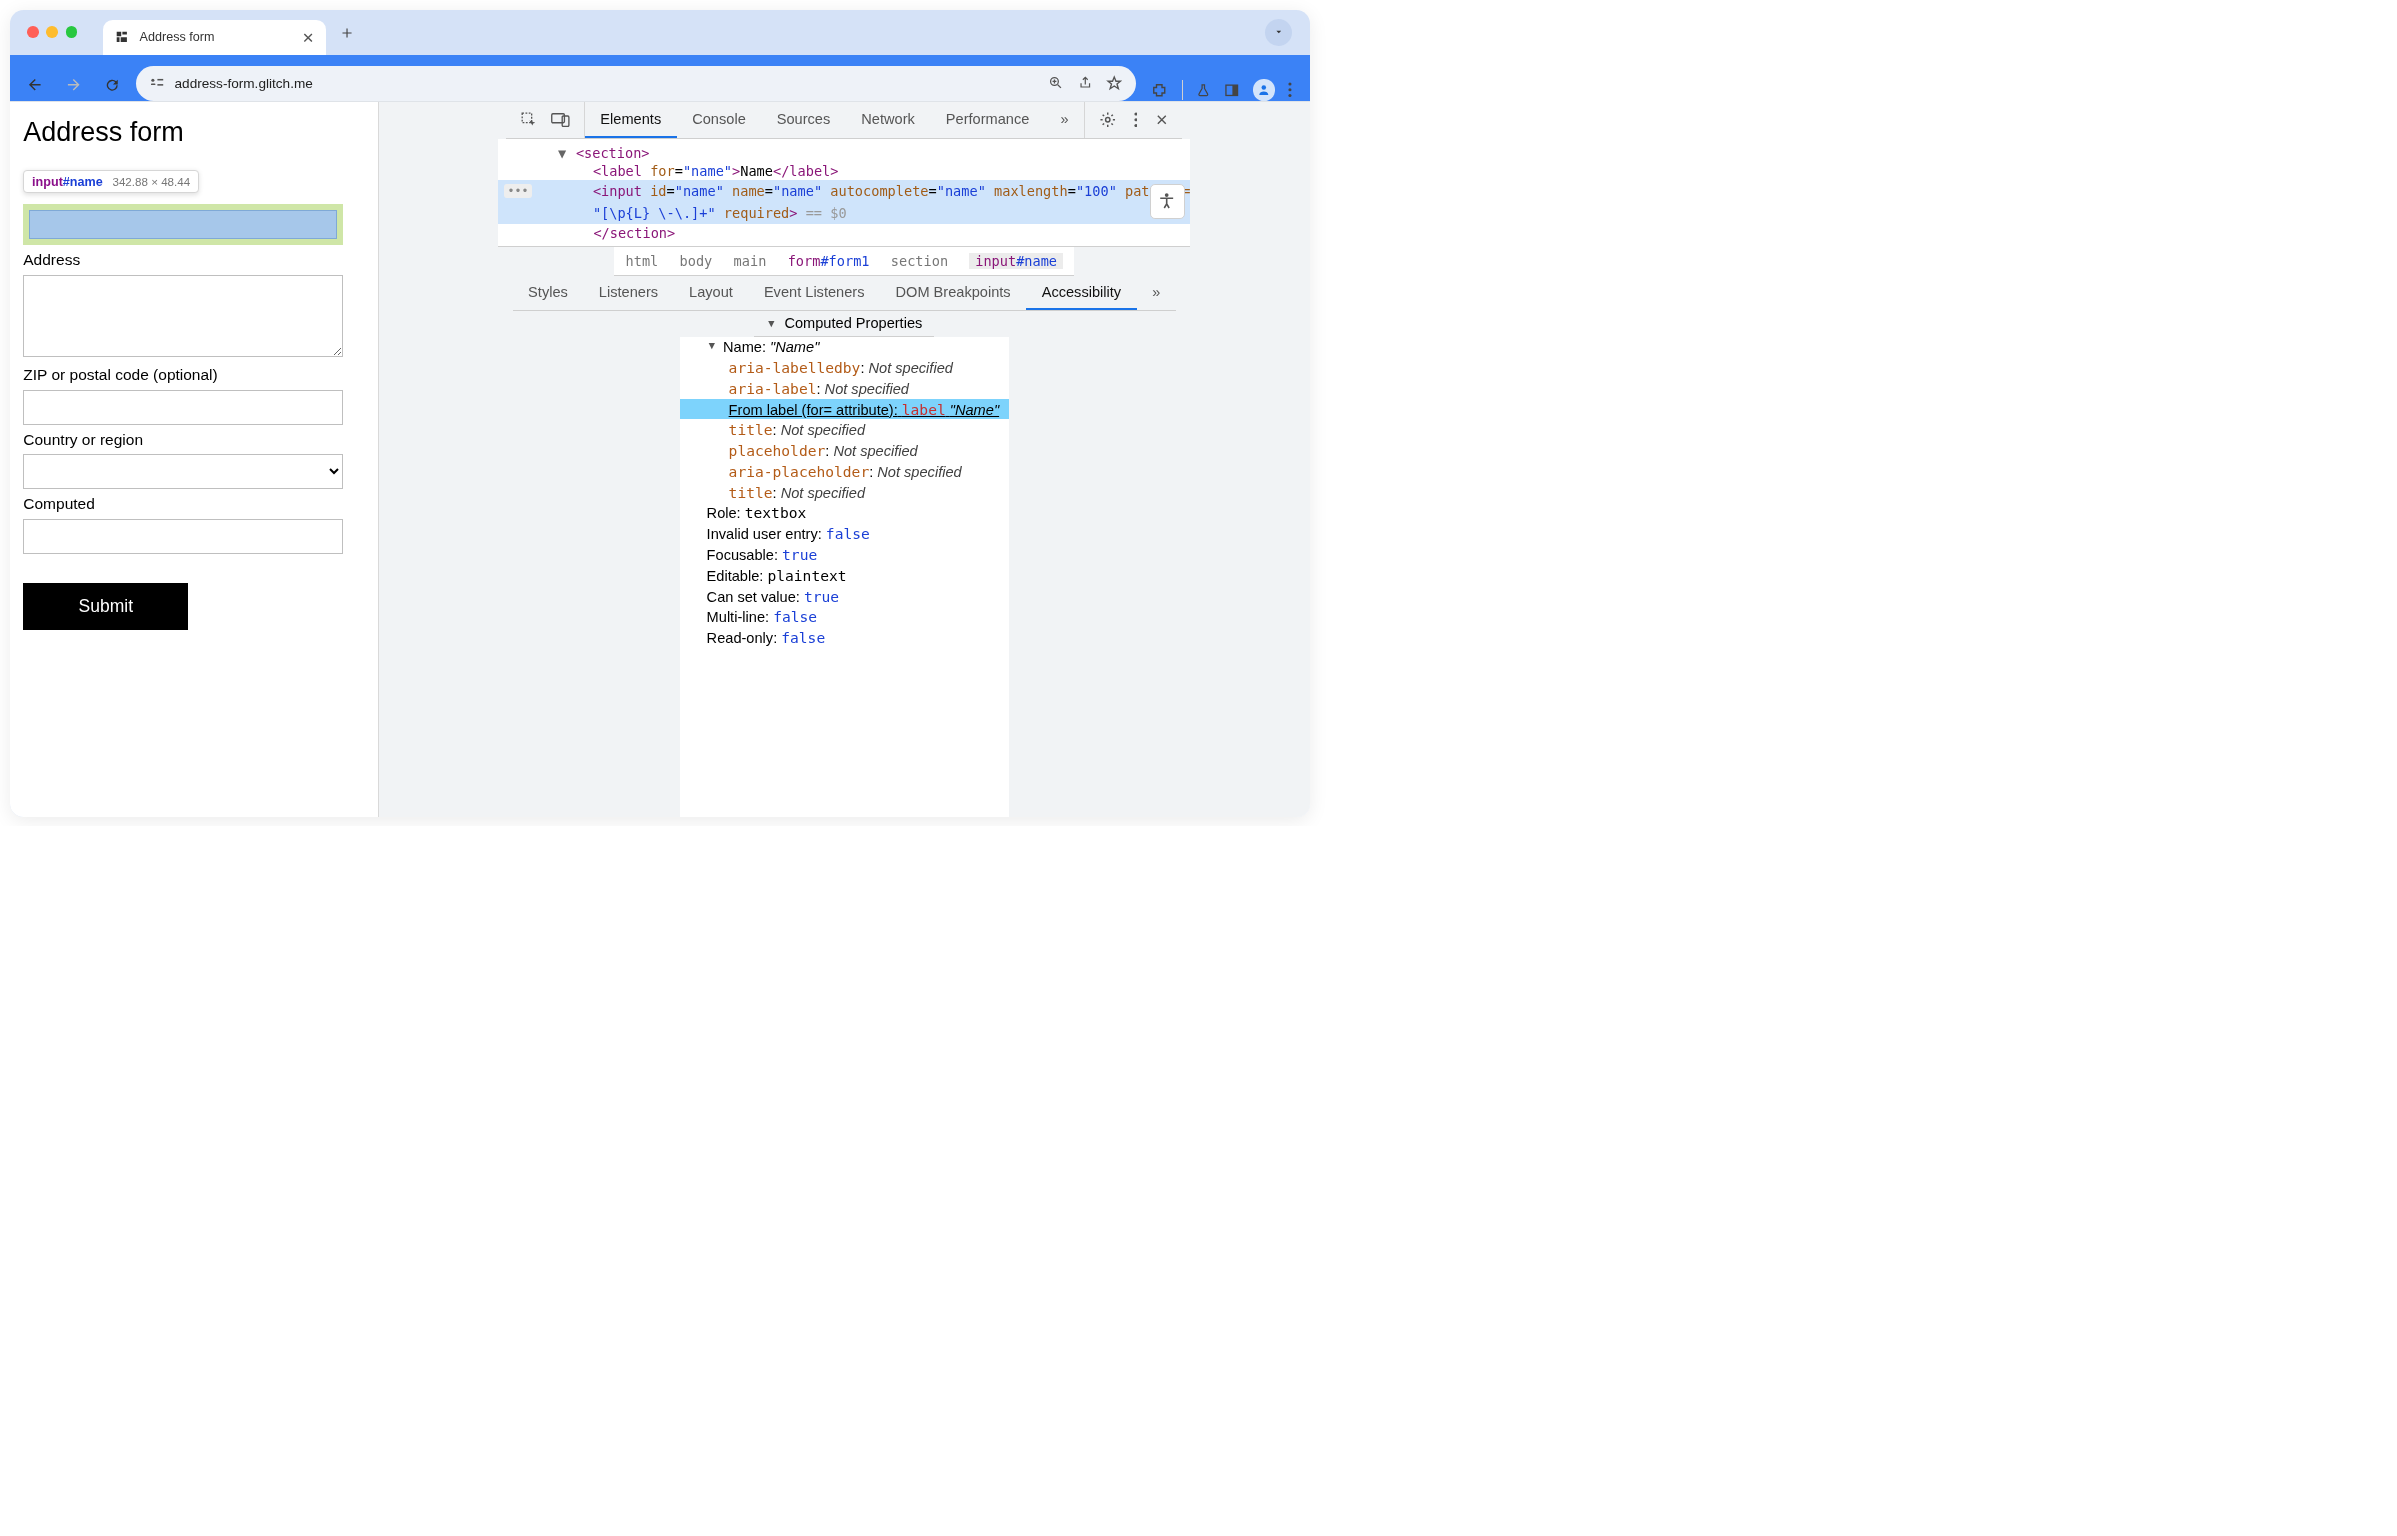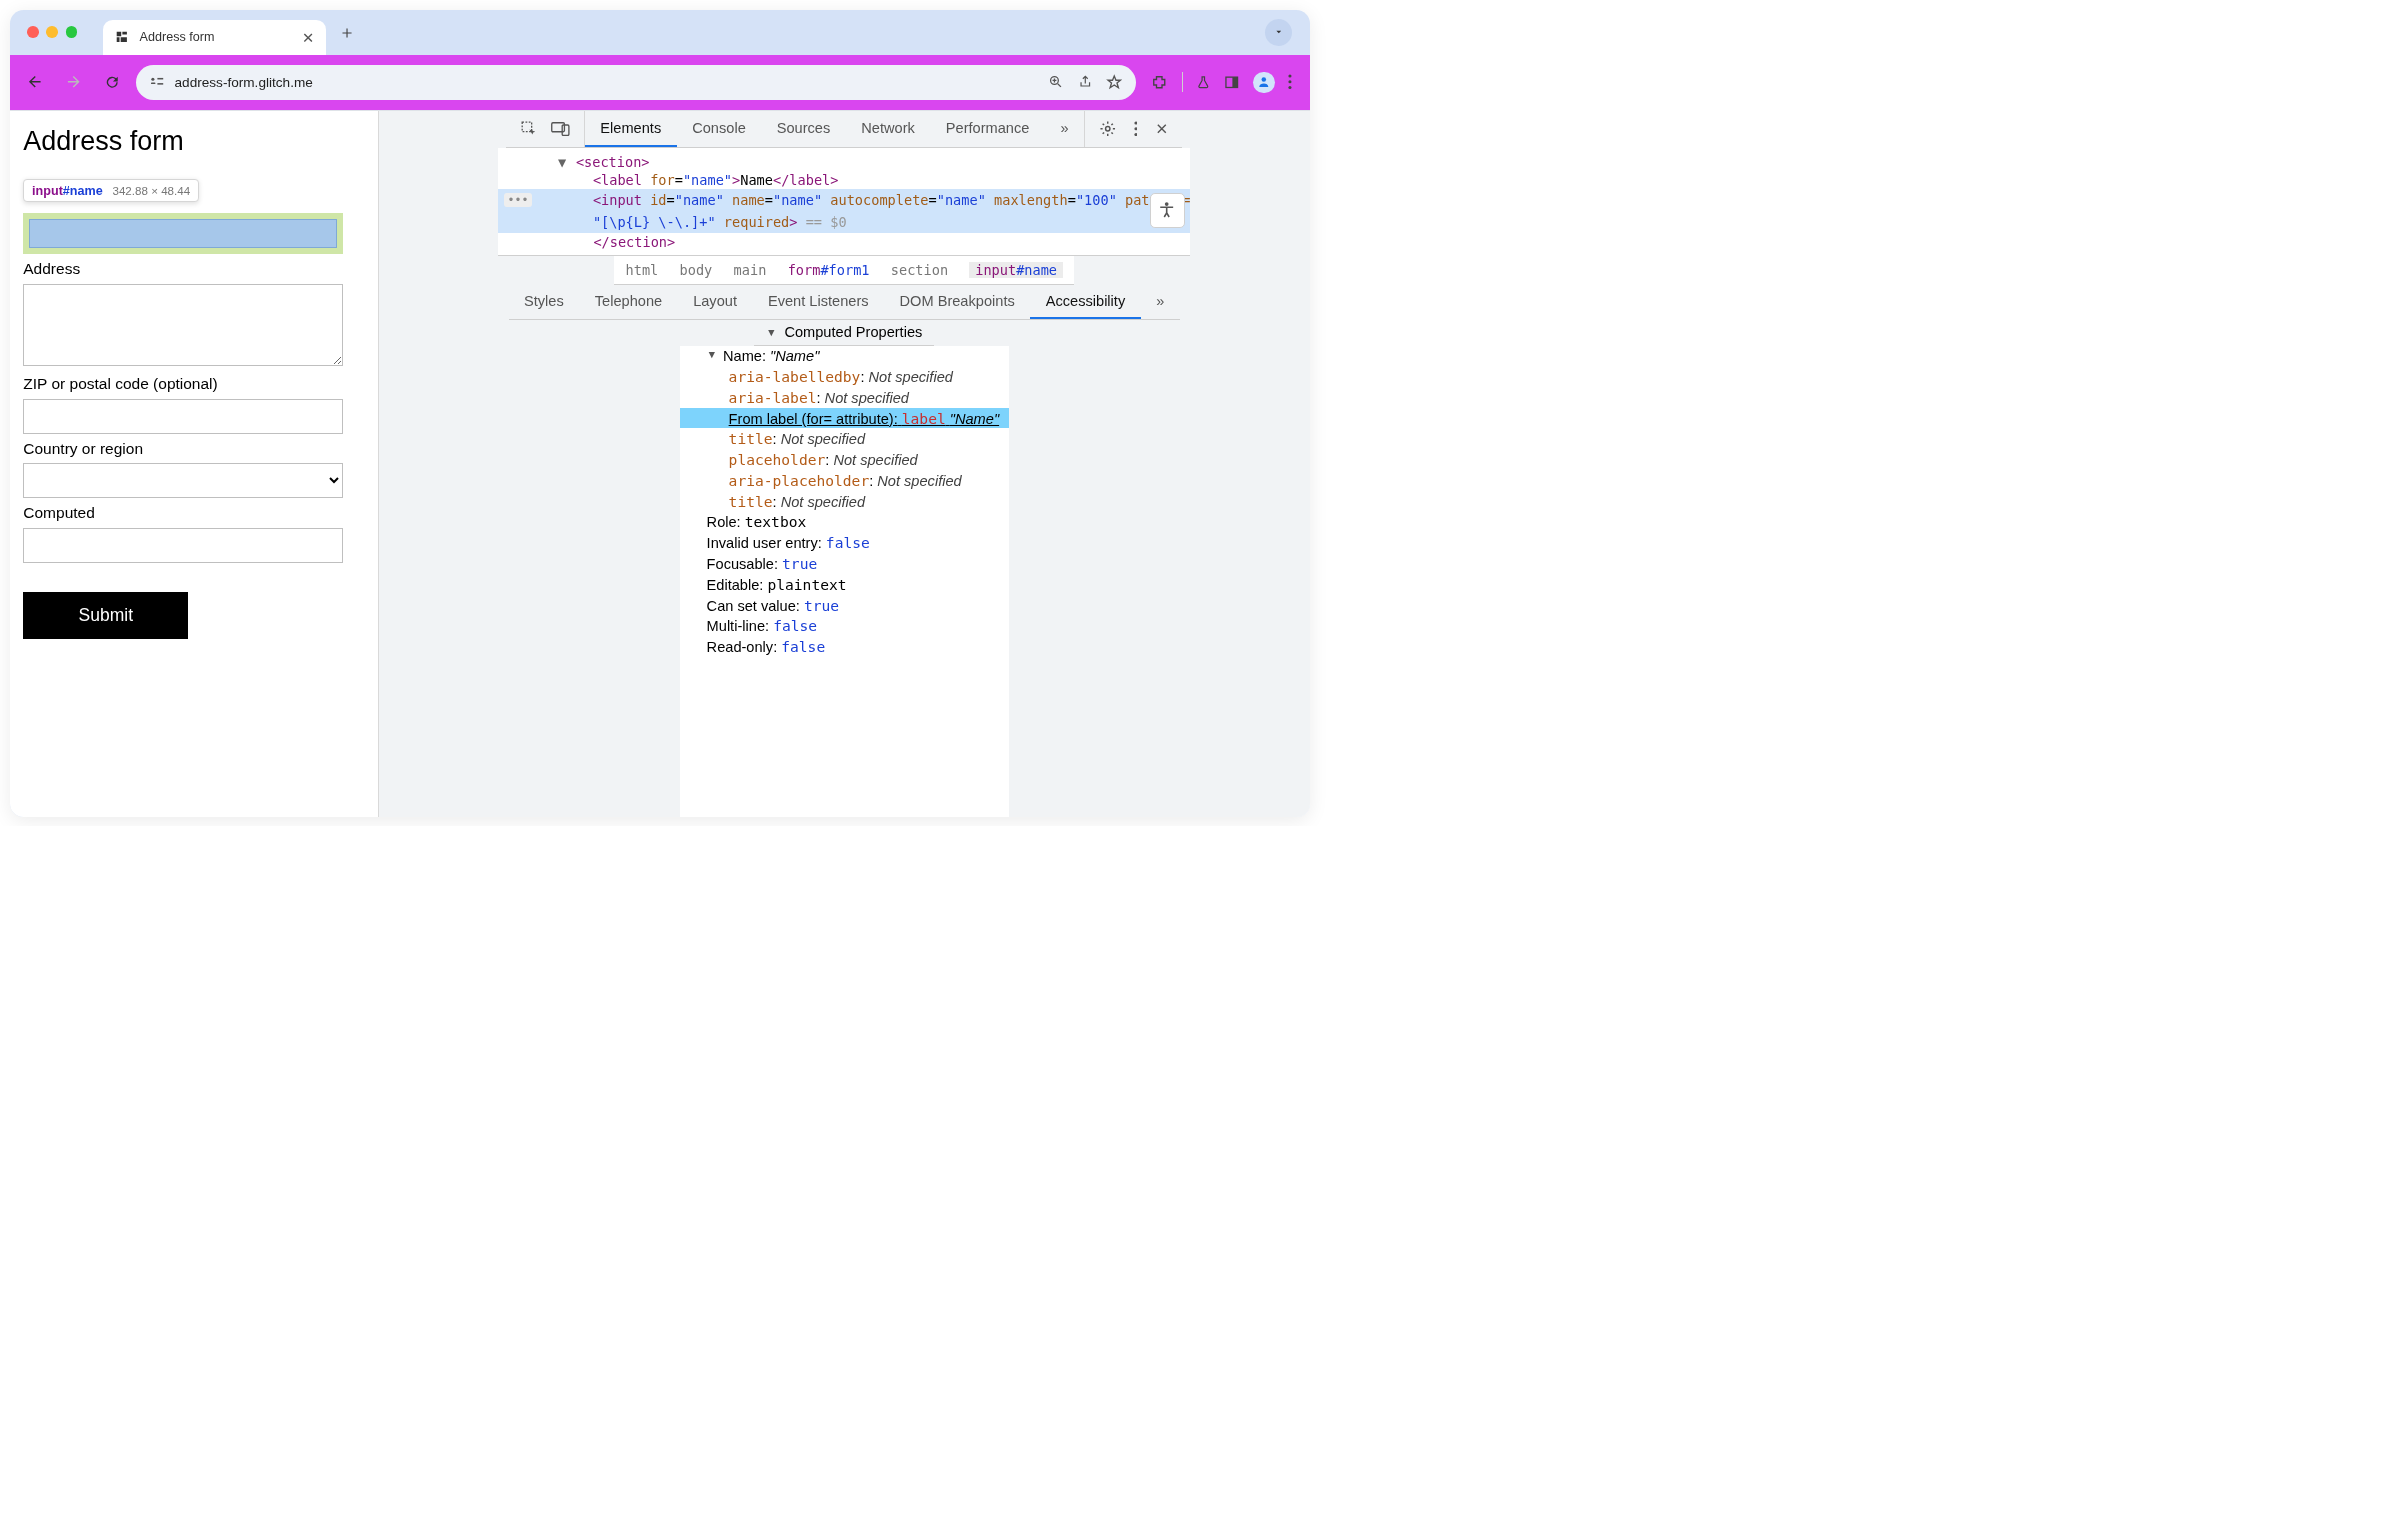--- a/index.html
+++ b/index.html
@@ -52,24 +52,24 @@
   color:#444; font-size:17.5px; font-weight:300;
 }
 .chev-down-right {
   margin-left:auto;
   width:27px; height:27px; border-radius:50%;
   background:#c3d4f0;
   display:flex; align-items:center; justify-content:center;
   margin-right:5.8px;
 }
 .toolbar {
-  background:#d946ef;
-  height:56px;
+  background:#3b82f6;
+  height:47px;
   display:flex;
-  align-items:center;
+  align-items:flex-end;
   padding: 0 9.7px;
   gap: 7.8px;
   border-bottom: 1px solid #dfe3e8;
 }
 .nav-btn { width:31px; height:31px; display:flex; align-items:center; justify-content:center; color:#333; border-radius:50%; }
 .nav-btn.disabled { color:#b6b6b6; }
 .addrbar {
   flex:1;
   height:35px;
   background:#eef2f8;
@@ -468,21 +468,21 @@
         <span>html</span>
         <span>body</span>
         <span>main</span>
         <span><span class="tagc">form</span><span class="idc">#form1</span></span>
         <span>section</span>
         <span class="active"><span class="tagc">input</span><span class="idc">#name</span></span>
       </div>
 
       <div class="sub-tabs">
         <div class="sub-tab">Styles</div>
-        <div class="sub-tab">Telephone</div>
+        <div class="sub-tab">Listeners</div>
         <div class="sub-tab">Layout</div>
         <div class="sub-tab">Event Listeners</div>
         <div class="sub-tab">DOM Breakpoints</div>
         <div class="sub-tab active">Accessibility</div>
         <div class="sub-tab">»</div>
       </div>
 
       <div class="section-head">
         <span class="tw">▼</span>
         <span>Computed Properties</span>

